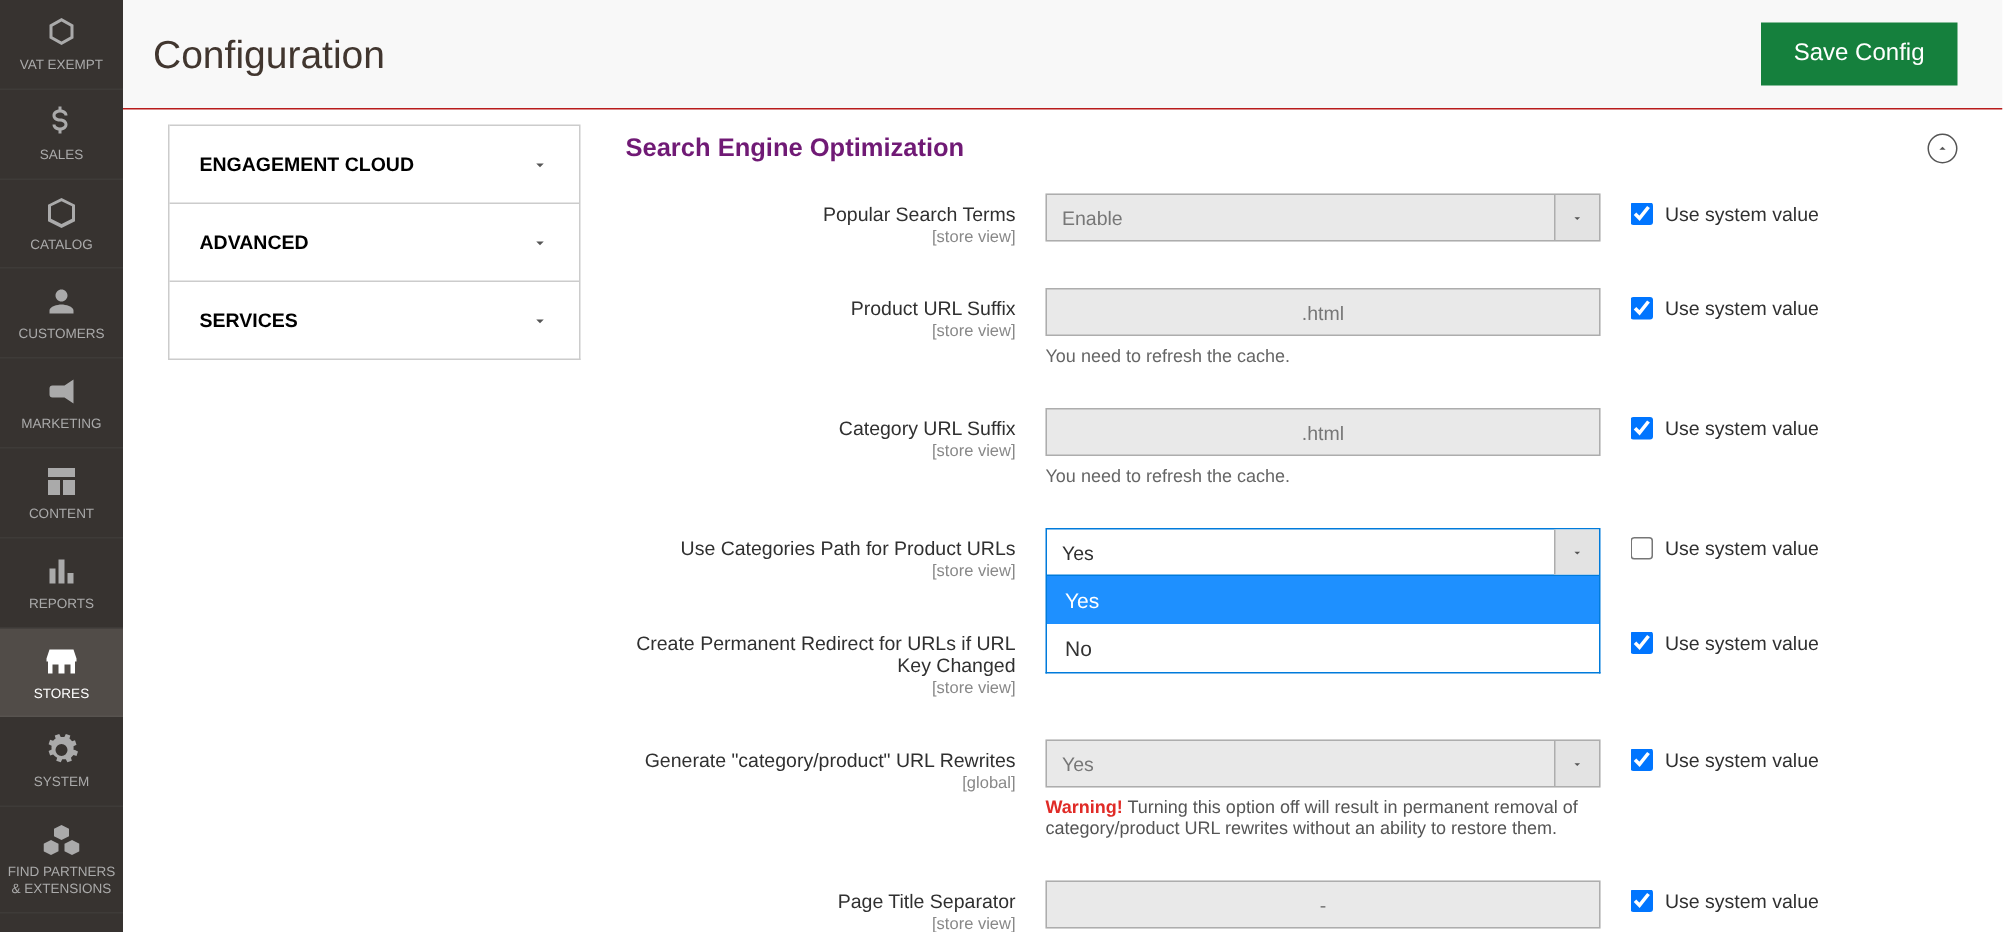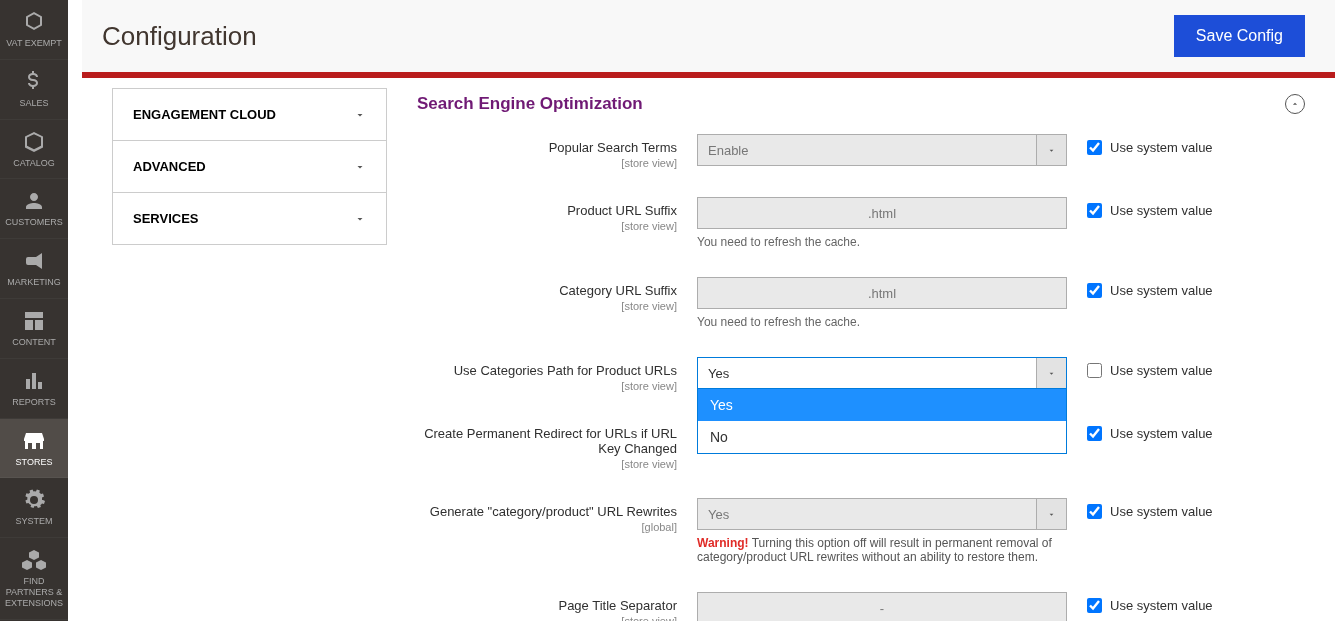--- a/index.html
+++ b/index.html
@@ -1,28 +1,28 @@
 <!DOCTYPE html>
 <html><head>
 <meta charset="utf-8">
 <style>
 * { box-sizing: border-box; margin: 0; padding: 0; }
 body { font-family: 'Helvetica Neue', Helvetica, Arial, sans-serif; font-size: 13px; color: #333; background: #fff; }
 
-.sidebar { position: fixed; left: 0; top: 0; bottom: 0; width: 68px; background: #373330; }
+.sidebar { position: fixed; left: 0; top: 0; bottom: 0; width: 82px; background: #373330; }
 .sidebar-item { display: flex; flex-direction: column; align-items: center; justify-content: center; padding: 10px 4px; color: #aaa; font-size: 9px; text-align: center; cursor: pointer; border-bottom: 1px solid rgba(255,255,255,0.04); }
 .sidebar-item.active { background: #514c48; color: #fff; }
 .sidebar-item svg { width: 24px; height: 24px; fill: #aaa; margin-bottom: 4px; }
 .sidebar-item.active svg { fill: #fff; }
 .sidebar-item .lbl { text-transform: uppercase; line-height: 1.2; }
 
 .main { margin-left: 82px; }
-.header { display: flex; align-items: center; justify-content: space-between; padding: 15px 30px 15px 20px; border-bottom: 6px solid #b91c1c; background: #f8f8f8; }
+.header { display: flex; align-items: center; justify-content: space-between; padding: 15px 30px 15px 20px; border-bottom: 1px solid #b91c1c; background: #f8f8f8; }
 .header h1 { font-size: 26px; font-weight: 400; color: #41362f; }
-.save-btn { background: #1d4ed8; color: #fff; border: none; padding: 12px 22px; font-size: 16px; cursor: pointer; }
+.save-btn { background: #15803d; color: #fff; border: none; padding: 12px 22px; font-size: 16px; cursor: pointer; }
 
 .content { display: flex; padding: 10px 30px 40px 30px; gap: 30px; align-items: flex-start; }
 
 .nav-panel { width: 275px; border: 1px solid #ccc; border-top: none; }
 .nav-row { display: flex; align-items: center; justify-content: space-between; padding: 18px 20px; border-top: 1px solid #ccc; cursor: pointer; font-weight: 600; color: #000000; font-size: 13px; }
 .nav-row svg { width: 12px; height: 12px; fill: #555; }
 
 .form-area { flex: 1; }
 .section-head { display: flex; align-items: center; justify-content: space-between; padding: 6px 0 20px 0; }
 .section-head h2 { font-size: 17px; font-weight: 600; color: #701a75; }

